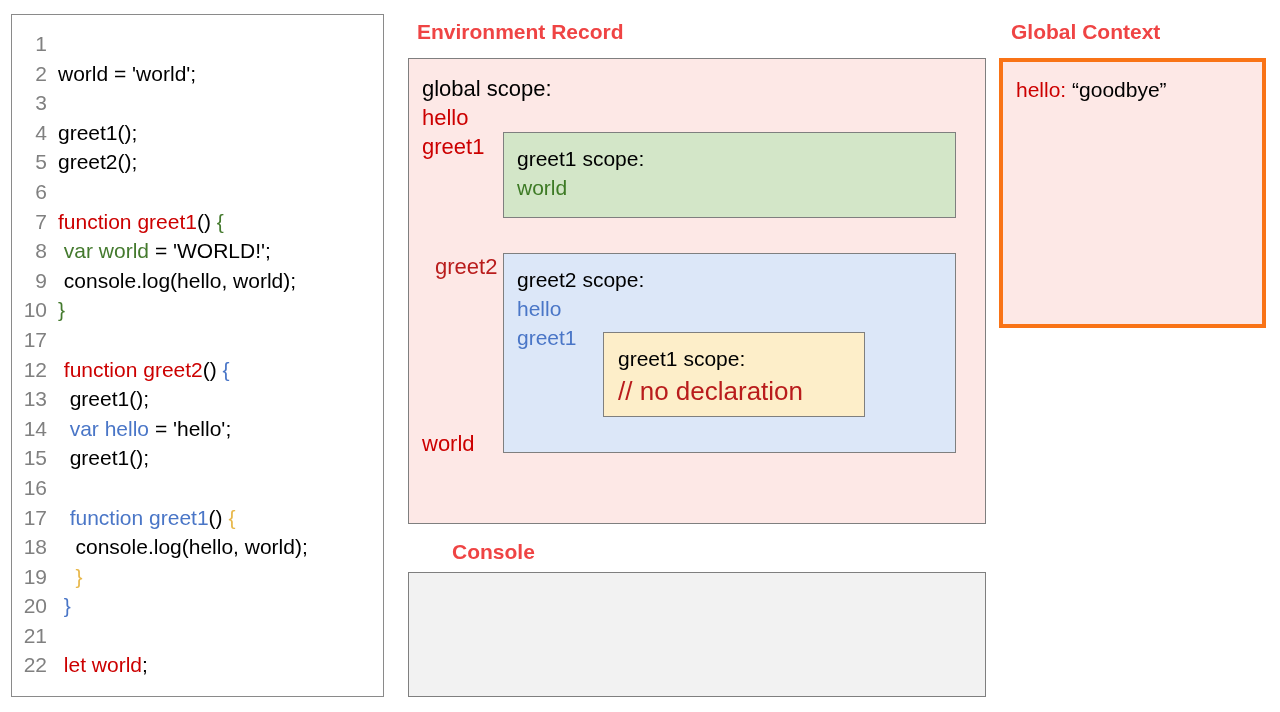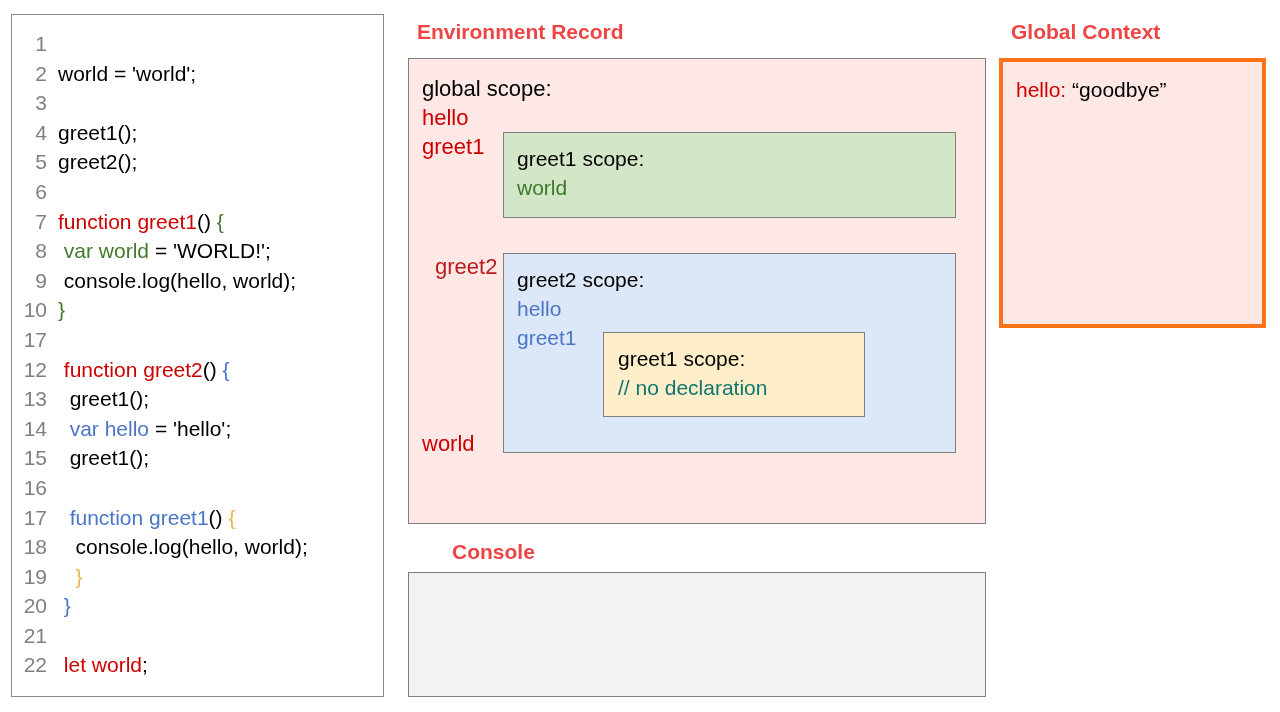--- a/index.html
+++ b/index.html
@@ -144,21 +144,21 @@
     box-sizing: border-box;
     border: 1px solid #7f7f7f;
     background: #fdeec9;
   }
   #greet1-inner-scope-box .box-heading {
     position: absolute; left: 14px; top: 14px;
     font-size: 21px; color: #000000; white-space: nowrap;
   }
   #greet1-inner-scope-box .box-note {
     position: absolute; left: 14px; top: 43px;
-    font-size: 21px; color: #0f766e; white-space: nowrap;
+    font-size: 26px; color: #b91c1c; white-space: nowrap;
   }
 
   
   #global-panel {
     position: absolute;
     left: 999px;
     top: 58px;
     width: 267px;
     height: 270px;
     box-sizing: border-box;

